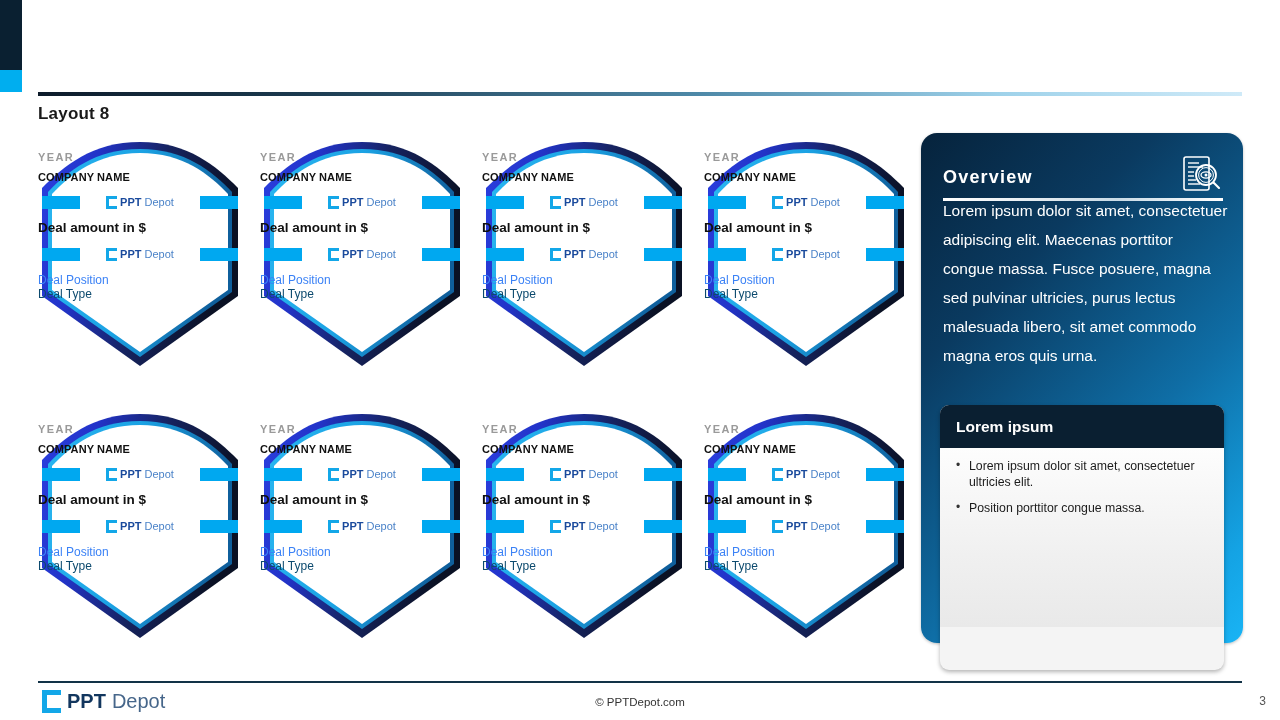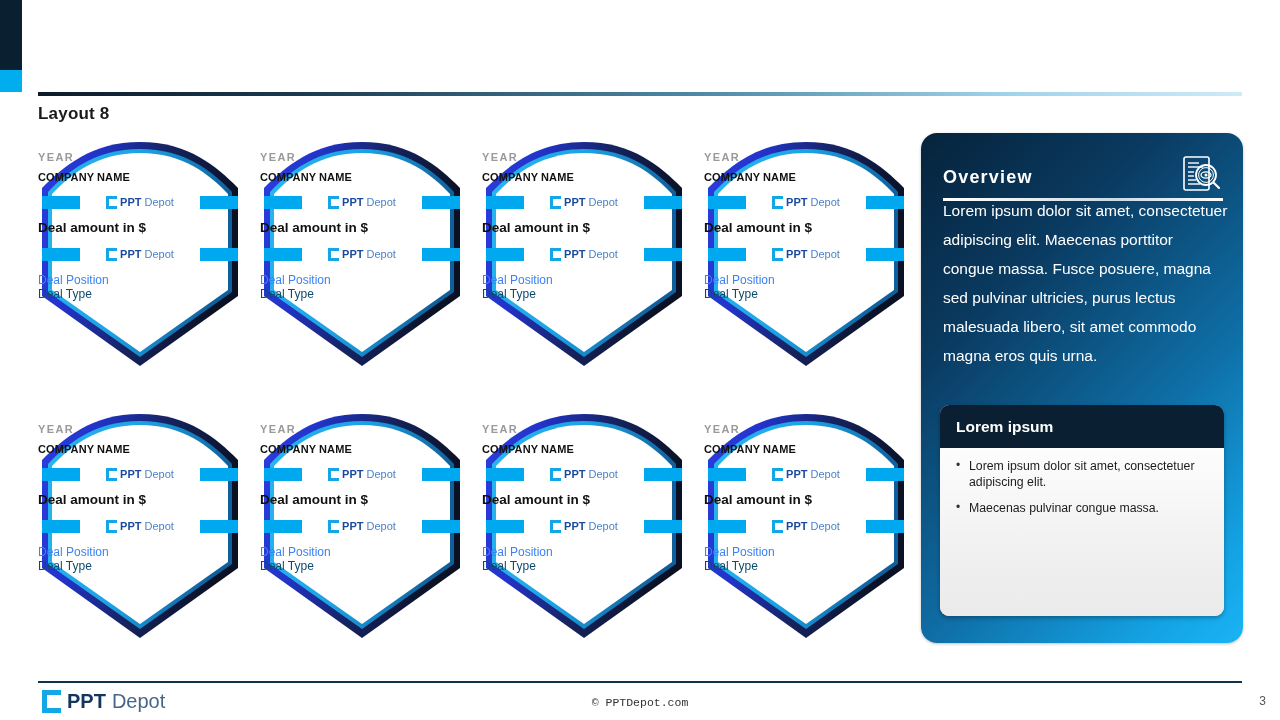--- a/index.html
+++ b/index.html
@@ -91,21 +91,21 @@
   #ov-icon{position:absolute;right:20px;top:22px;width:42px;height:40px;}
   #ov-rule{
     position:absolute;left:22px;top:65px;width:280px;height:3px;
     background:linear-gradient(90deg,#ffffff 0%,#dfe8ee 40%,#c9dbe6 62%,#ffffff 100%);
   }
   #ov-body{
     position:absolute;left:22px;top:63px;width:285px;
     font-size:15.5px;line-height:29px;color:#ffffff;
   }
   #sub-card{
-    position:absolute;left:19px;top:272px;width:284px;height:211px;
+    position:absolute;left:19px;top:272px;width:284px;height:265px;
     border-radius:9px;background:#f4f4f4;
     box-shadow:0 2px 4px rgba(0,0,0,.3);overflow:hidden;
   }
   #sub-head{
     height:43px;background:#0a1f31;display:flex;align-items:center;
   }
   #sub-head span{
     margin-left:16px;font-size:15.5px;font-weight:bold;color:#fff;
   }
   #sub-body{
@@ -129,21 +129,21 @@
   #footer-logo .fmark:before{
     content:"";position:absolute;left:0;top:0;width:19px;height:23px;background:#13a7e8;
   }
   #footer-logo .fmark:after{
     content:"";position:absolute;left:5px;top:5px;width:14px;height:13px;background:#fff;
   }
   #footer-logo .f1{font-size:20px;font-weight:bold;color:#12365e;}
   #footer-logo .f2{font-size:20px;color:#46668a;}
   #footer-copy{
     position:absolute;left:0;top:696px;width:1280px;text-align:center;
-    font-size:11.5px;color:#333;font-family:Liberation Mono, monospace;
+    font-size:11.5px;color:#333;
   }
   #footer-page{
     position:absolute;right:14px;top:694px;font-size:12px;color:#555;
   }
 </style>
 </head>
 <body>
 
 <div id="deco-navy"></div>
 <div id="deco-cyan"></div>
@@ -552,22 +552,22 @@
     </svg>
   </div>
   <div id="ov-rule"></div>
   <div id="ov-body">Lorem ipsum dolor sit amet, consectetuer adipiscing elit. Maecenas porttitor congue massa. Fusce posuere, magna sed pulvinar ultricies, purus lectus malesuada libero, sit amet commodo magna eros quis urna.</div>
 
   <div id="sub-card">
     <div id="sub-head">
       <span>Lorem ipsum</span>
     </div>
     <div id="sub-body">
-        <div class="bullet">Lorem ipsum dolor sit amet, consectetuer adipiscing elit.</div>
-        <div class="bullet">Maecenas pulvinar congue massa.</div>
+        <div class="bullet">Lorem ipsum dolor sit amet, consectetuer ultricies elit.</div>
+        <div class="bullet">Position porttitor congue massa.</div>
       </div>
   </div>
 </div>
 
 <div id="footer-rule"></div>
 <div id="footer-logo">
   <span class="fmark"></span>
   <span class="f1">PPT</span>
   <span class="f2">Depot</span>
 </div>

